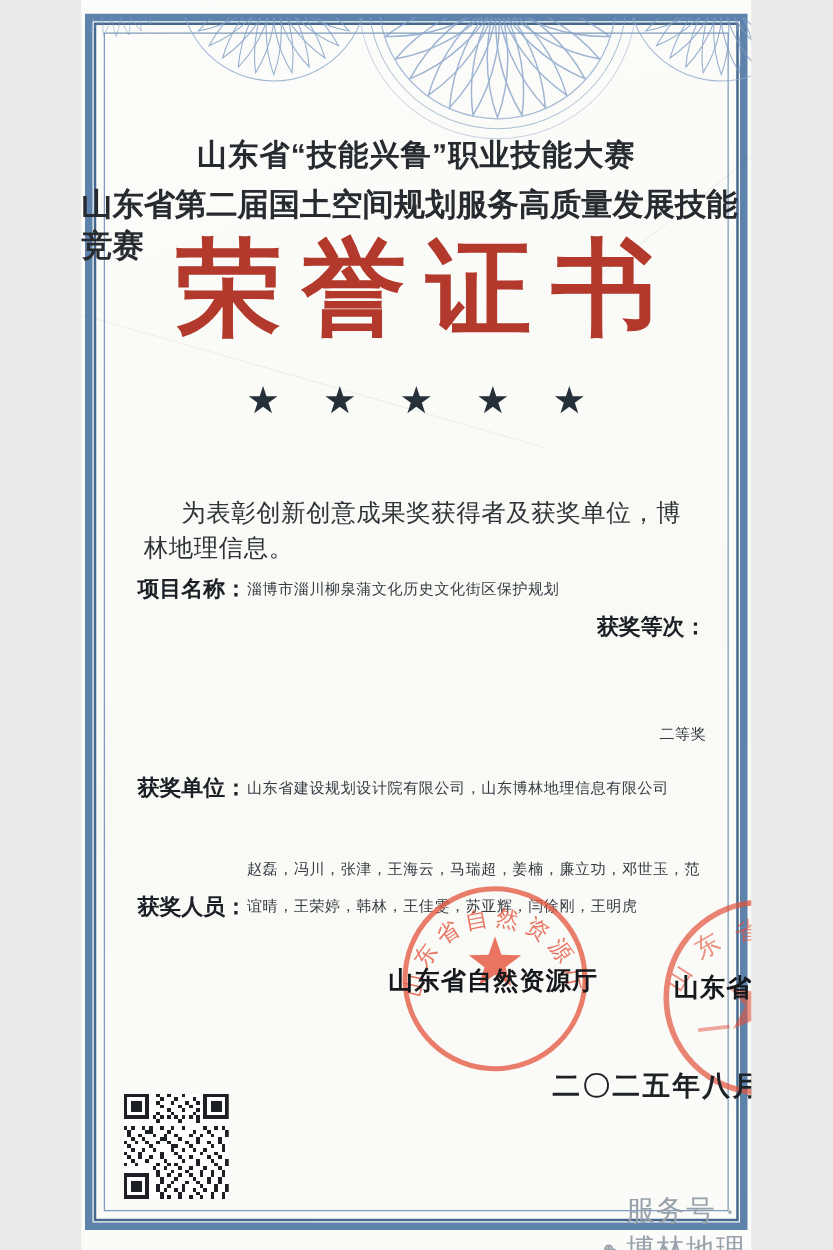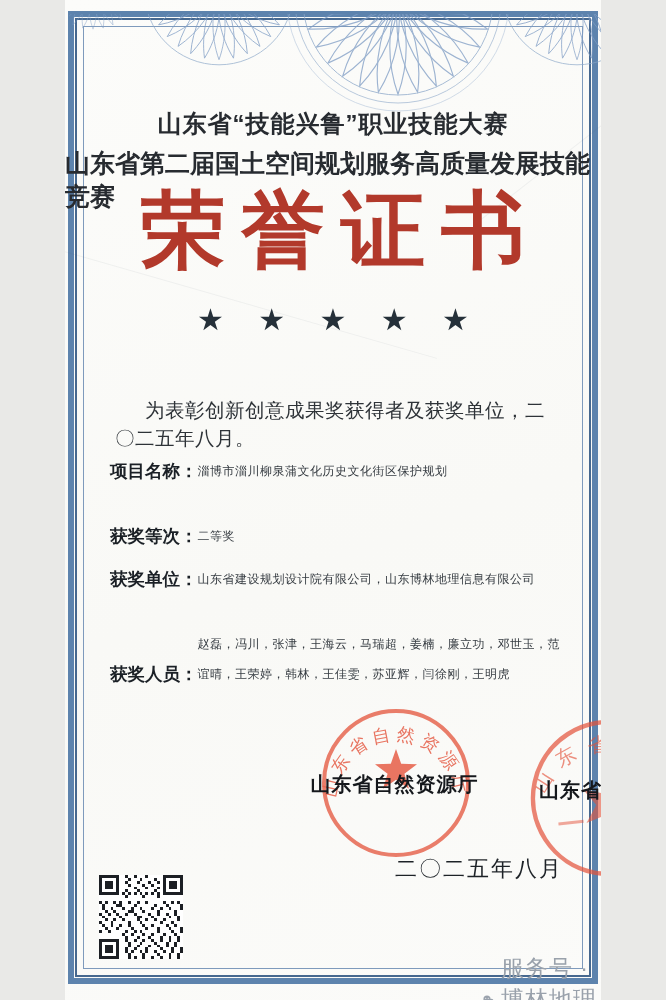--- a/index.html
+++ b/index.html
@@ -29,37 +29,37 @@
     font-family:"DejaVu Serif",serif;font-weight:700;font-size:84px;line-height:1.1;
     color:#b2392b;letter-spacing:16px;padding-left:16px;box-sizing:border-box;}
   .stars-row{position:absolute;top:302px;left:0;right:0;text-align:center;
     font-size:30px;color:#253039;word-spacing:26px;}
   
   .citation{position:absolute;top:397px;left:50px;right:42px;
     font-family:"DejaVu Serif",serif;font-size:19.5px;line-height:1.45;
     color:#2e3338;text-indent:30px;letter-spacing:.5px;}
   .fields{position:absolute;top:456px;left:45px;right:36px;}
   .field{display:flex;align-items:flex-end;}
-  .field-2{margin-top:35px;}
+  .field-2{flex-direction:column;}
   .field-3{margin-top:35px;}
   .field-4{margin-top:13px;}
   .field-label{flex:0 0 86px;font-weight:800;font-size:17.5px;color:#1b2026;
     white-space:nowrap;line-height:30px;}
   .field-value{font-family:"DejaVu Serif",serif;font-size:12px;color:#353b41;
     line-height:30px;letter-spacing:.5px;}
   
   .seal{position:absolute;opacity:.88;}
   .seal-left{left:252px;top:698px;}
   .seal-right{left:458px;top:712px;}
   .issuer{position:absolute;font-weight:800;color:#15181c;text-align:center;
     letter-spacing:1px;font-size:20px;z-index:3;}
   .issuer-left{left:232px;top:771px;width:195px;}
   .issuer-right{left:452px;top:777px;width:170px;}
-  .cert-date{position:absolute;top:854px;left:330px;width:215px;text-align:left;
-    font-size:22px;font-weight:400;letter-spacing:2px;color:#1d2227;z-index:3;}
+  .cert-date{position:absolute;top:854px;left:330px;width:215px;text-align:right;
+    font-size:22px;font-weight:700;letter-spacing:2px;color:#1d2227;z-index:3;}
   
   .qr{position:absolute;left:34px;top:874px;z-index:3;}
   .watermark{position:absolute;left:418px;top:953px;display:flex;align-items:center;
     gap:7px;color:#99a1ab;font-size:23px;letter-spacing:1px;z-index:5;}
 </style>
 </head>
 <body>
 
 <div class="page">
 
@@ -113,21 +113,21 @@
     <g transform="translate(634,-34) scale(0.6)" opacity="0.7">
         <use href="#fan16"></use>
       </g>
   </svg>
 
   <div class="comp-line1">山东省“技能兴鲁”职业技能大赛</div>
   <div class="comp-line2">山东省第二届国土空间规划服务高质量发展技能竞赛</div>
   <div class="cert-title">荣誉证书</div>
   <div class="stars-row">★ ★ ★ ★ ★</div>
 
-  <div class="citation">为表彰创新创意成果奖获得者及获奖单位，二〇二五年八月。</div>
+  <div class="citation">为表彰创新创意成果奖获得者及获奖单位，博林地理信息。</div>
 
   <div class="fields">
     <div class="field field-1">
       <span class="field-label">项目名称：</span>
       <span class="field-value">淄博市淄川柳泉蒲文化历史文化街区保护规划</span>
     </div>
     <div class="field field-2">
       <span class="field-label">获奖等次：</span>
       <span class="field-value">二等奖</span>
     </div>

